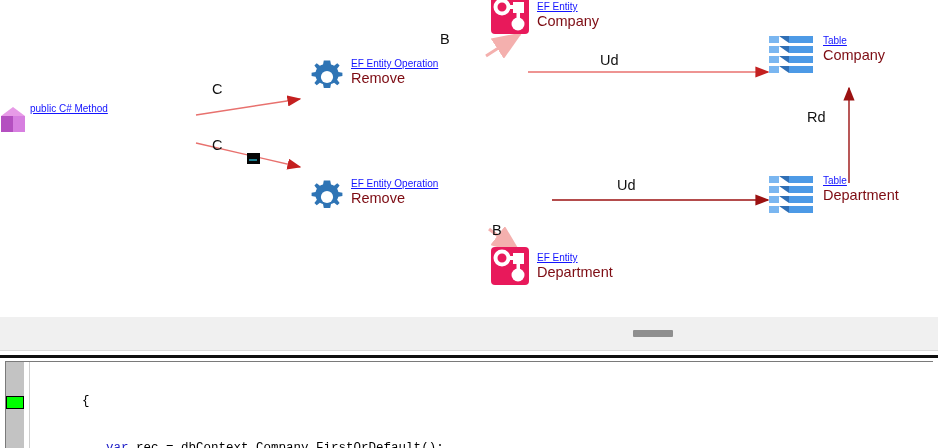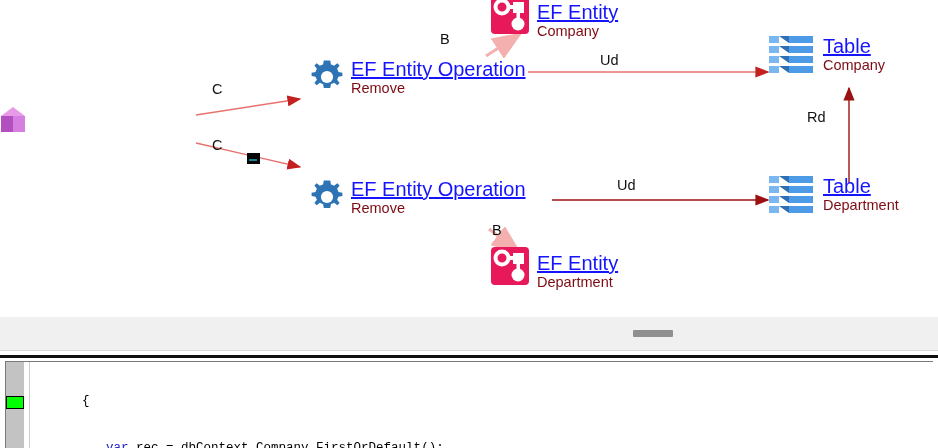--- a/index.html
+++ b/index.html
@@ -13,21 +13,21 @@
   .diagram{
     position:absolute;left:0;top:0;width:938px;height:316px;
     background:#ffffff;overflow:hidden;
   }
   .svg-layer{position:absolute;left:0;top:0;width:938px;height:316px;}
 
   
   .node{position:absolute;display:flex;align-items:flex-start;}
   .node .labels{display:flex;flex-direction:column;line-height:1.05;}
   .node .title{
-    color:#1414ff;text-decoration:underline;font-size:20px;
+    color:#1414ff;text-decoration:underline;font-size:10px;
     white-space:nowrap;letter-spacing:0px;
   }
   .node .sub{
     color:#7d0b12;font-size:14.5px;white-space:nowrap;margin-top:1px;
   }
 
   
   .icon{position:relative;flex:0 0 auto;}
 
   
@@ -149,20 +149,21 @@
     <line x1="849" y1="183" x2="849" y2="88" stroke="#9b1111" stroke-width="1.4" marker-end="url(#ah-dark)"></line>
   </svg>
 
   <div class="node" style="left:-4px;top:104px;">
     <span class="icon icon-method">
       <span class="cube-top"></span>
       <span class="cube-l"></span>
         <span class="cube-r"></span>
     </span>
     <span class="labels">
+      <span class="title">public C# Method</span>
     </span>
   </div>
 
   <div class="node" style="left:307px;top:57px;">
     <span class="icon icon-gear">
       <svg width="40" height="40" viewBox="0 0 40 40">
         <path fill="#2e74b5" d="M20 3.5 l3.2 0 0.8 4.0 a12.6 12.6 0 0 1 3.1 1.3 l3.2-2.5 2.3 2.3 -2.5 3.2 a12.6 12.6 0 0 1 1.3 3.1 l4.0 0.8 0 3.2 -4.0 0.8 a12.6 12.6 0 0 1 -1.3 3.1 l2.5 3.2 -2.3 2.3 -3.2-2.5 a12.6 12.6 0 0 1 -3.1 1.3 l-0.8 4.0 -3.2 0 -3.2 0 -0.8-4.0 a12.6 12.6 0 0 1 -3.1-1.3 l-3.2 2.5 -2.3-2.3 2.5-3.2 a12.6 12.6 0 0 1 -1.3-3.1 l-4.0-0.8 0-3.2 4.0-0.8 a12.6 12.6 0 0 1 1.3-3.1 l-2.5-3.2 2.3-2.3 3.2 2.5 a12.6 12.6 0 0 1 3.1-1.3 l0.8-4.0 z"></path>
         <circle cx="20" cy="20" r="6.1" fill="#ffffff"></circle>
       </svg>
     </span>

